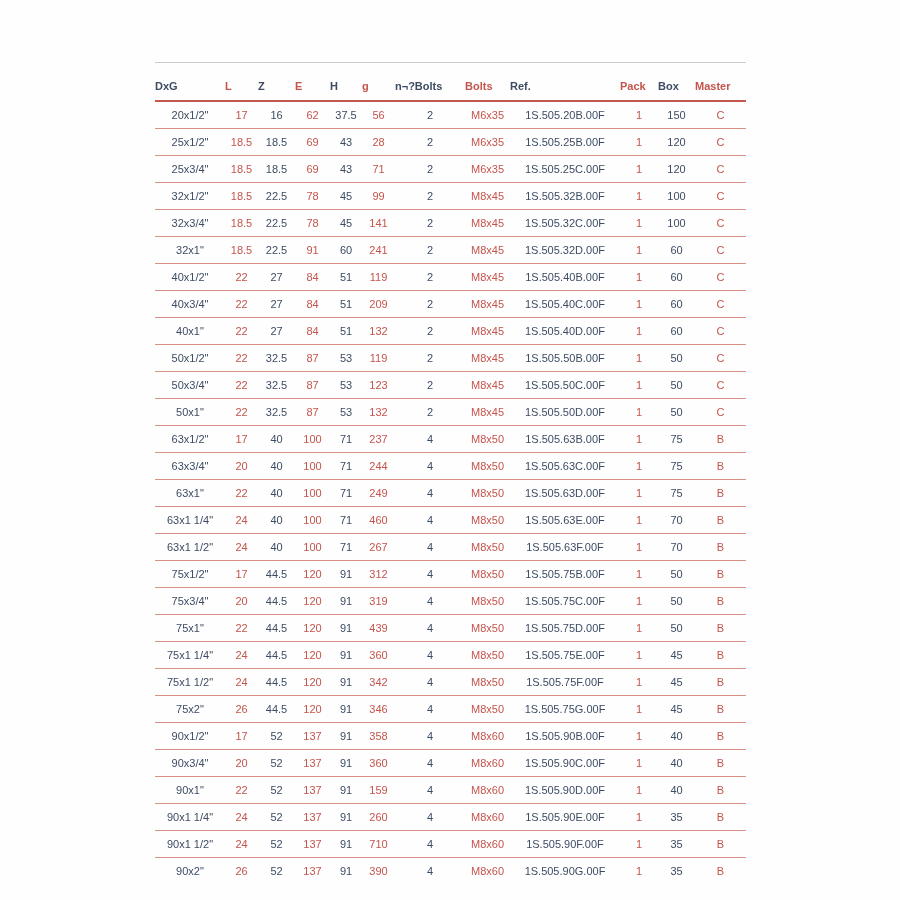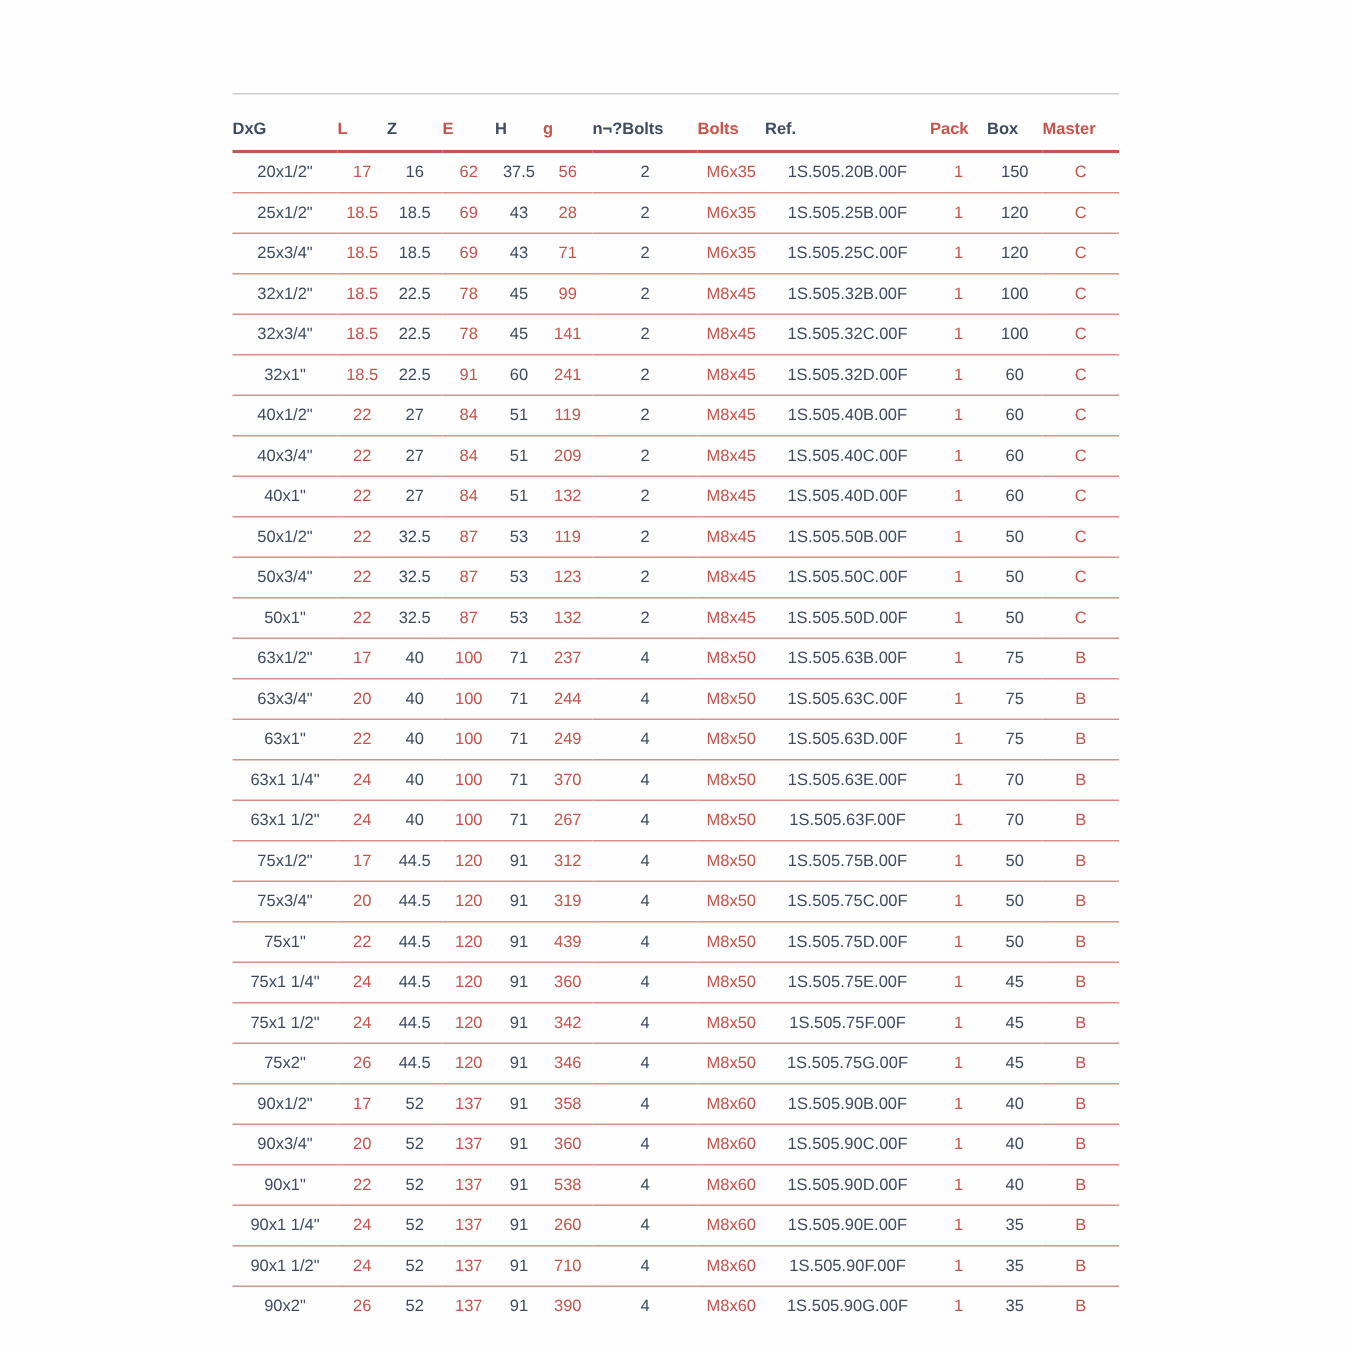--- a/index.html
+++ b/index.html
@@ -305,21 +305,21 @@
           <td class="c-red">1</td>
           <td class="c-navy">75</td>
           <td class="c-red">B</td>
         </tr>
         <tr>
           <td class="c-navy">63x1 1/4"</td>
           <td class="c-red">24</td>
           <td class="c-navy">40</td>
           <td class="c-red">100</td>
           <td class="c-navy">71</td>
-          <td class="c-red">370</td>
+          <td class="c-red">460</td>
           <td class="c-navy">4</td>
           <td class="c-red">M8x50</td>
           <td class="c-navy">1S.505.63E.00F</td>
           <td class="c-red">1</td>
           <td class="c-navy">70</td>
           <td class="c-red">B</td>
         </tr>
         <tr>
           <td class="c-navy">63x1 1/2"</td>
           <td class="c-red">24</td>
@@ -445,21 +445,21 @@
           <td class="c-red">1</td>
           <td class="c-navy">40</td>
           <td class="c-red">B</td>
         </tr>
         <tr>
           <td class="c-navy">90x1"</td>
           <td class="c-red">22</td>
           <td class="c-navy">52</td>
           <td class="c-red">137</td>
           <td class="c-navy">91</td>
-          <td class="c-red">538</td>
+          <td class="c-red">159</td>
           <td class="c-navy">4</td>
           <td class="c-red">M8x60</td>
           <td class="c-navy">1S.505.90D.00F</td>
           <td class="c-red">1</td>
           <td class="c-navy">40</td>
           <td class="c-red">B</td>
         </tr>
         <tr>
           <td class="c-navy">90x1 1/4"</td>
           <td class="c-red">24</td>

